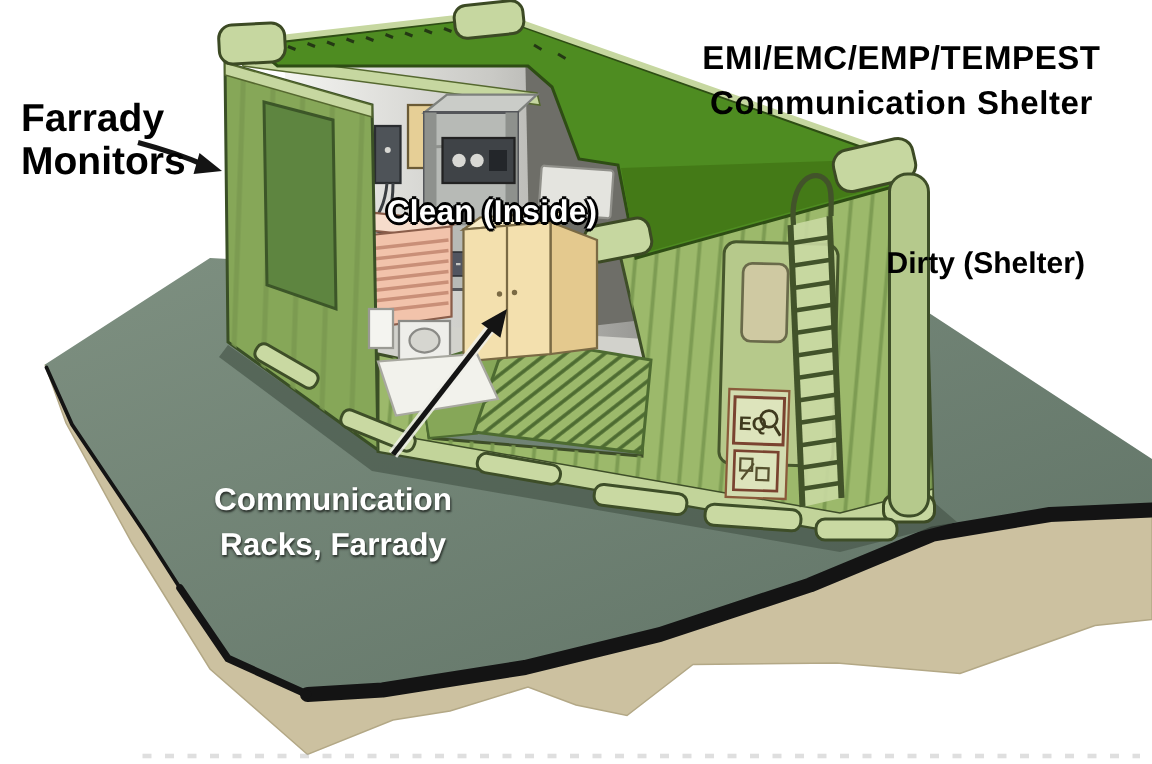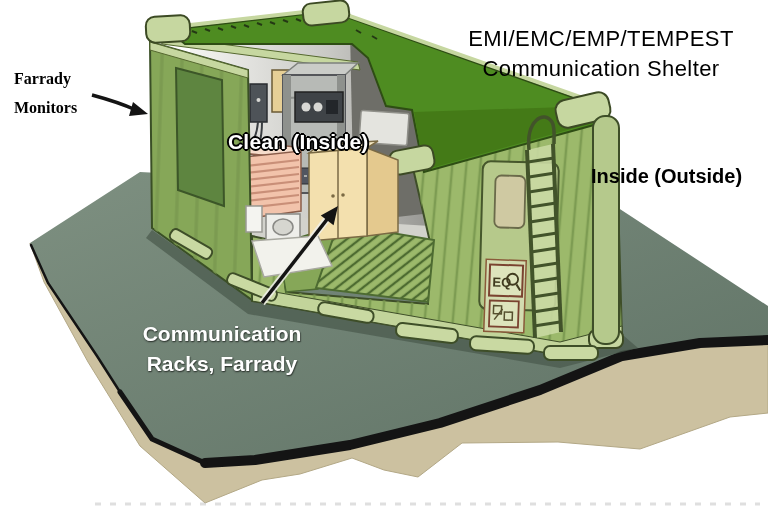--- a/index.html
+++ b/index.html
@@ -4,28 +4,28 @@
 <style>
   html,body{margin:0;padding:0;background:#fff;}
   .stage{
     position:relative;width:768px;height:509px;overflow:hidden;background:#fff;
     font-family:"Liberation Sans",sans-serif;
   }
   .stage svg{position:absolute;left:0;top:0;}
   .callout{position:absolute;font-weight:bold;white-space:nowrap;}
   .title-block{
     position:absolute;left:436px;top:24px;width:330px;text-align:center;
-    font-weight:normal;font-size:22px;line-height:30px;color:var(--c-label-black,#000);
+    font-weight:bold;font-size:22px;line-height:30px;color:var(--c-label-black,#000);
     letter-spacing:.4px;
   }
   .faraday-label{
-    left:14px;top:64px;font-size:16px;line-height:29px;color:var(--c-label-black,#000);font-family:Liberation Serif, serif;
+    left:14px;top:64px;font-size:26px;line-height:29px;color:var(--c-label-black,#000);
   }
   .clean-label{
-    left:228px;top:130px;width:200px;font-size:21px;
+    left:228px;top:130px;width:200px;text-align:center;font-size:21px;
     color:var(--c-label-white,#fff);
     text-shadow:-2px 0 0 #000,2px 0 0 #000,0 -2px 0 #000,0 2px 0 #000,
                 -1px -1px 0 #000,1px 1px 0 #000,-1px 1px 0 #000,1px -1px 0 #000;
     letter-spacing:.2px;
   }
   .dirty-label{
     left:591px;top:165px;font-size:20px;color:var(--c-label-black,#000);
   }
   .comm-label{
     left:112px;top:319px;width:220px;text-align:center;font-size:21px;line-height:30px;
@@ -267,20 +267,20 @@
     <div>Communication Shelter</div>
   </div>
 
   <div class="callout faraday-label">
     <div>Farrady</div>
     <div>Monitors</div>
   </div>
 
   <div class="callout clean-label">Clean (Inside)</div>
 
-  <div class="callout dirty-label">Inside (Outside)</div>
+  <div class="callout dirty-label">Dirty (Shelter)</div>
 
   <div class="callout comm-label">
     <div>Communication</div>
     <div>Racks, Farrady</div>
   </div>
 
 </div>
 
 </body></html>

